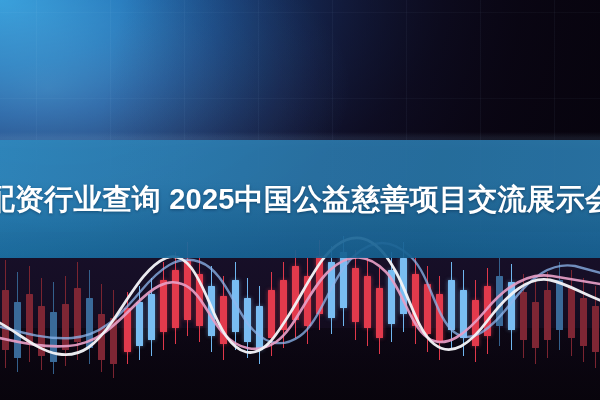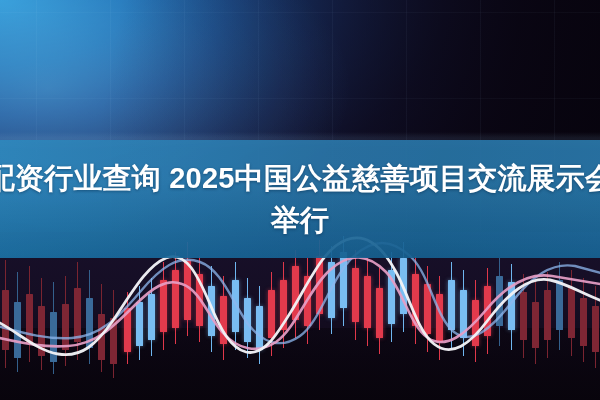--- a/index.html
+++ b/index.html
@@ -329,16 +329,15 @@
                C 220 96, 230 116, 246 120 C 264 124, 276 104, 292 78
                C 310 48, 324 16, 346 8 C 366 0, 382 14, 396 40
                C 410 66, 418 100, 434 112 C 452 126, 470 112, 488 88
                C 508 62, 528 44, 550 48 C 570 52, 588 66, 612 72"></path>
     </svg>
   </div>
 
   <div id="caption-band"></div>
   <div id="caption-text">
     <span id="caption-line1">配资行业查询 2025中国公益慈善项目交流展示会</span>
-    <span id="caption-line2">举行</span>
   </div>
 
 </div>
 
 </body></html>

